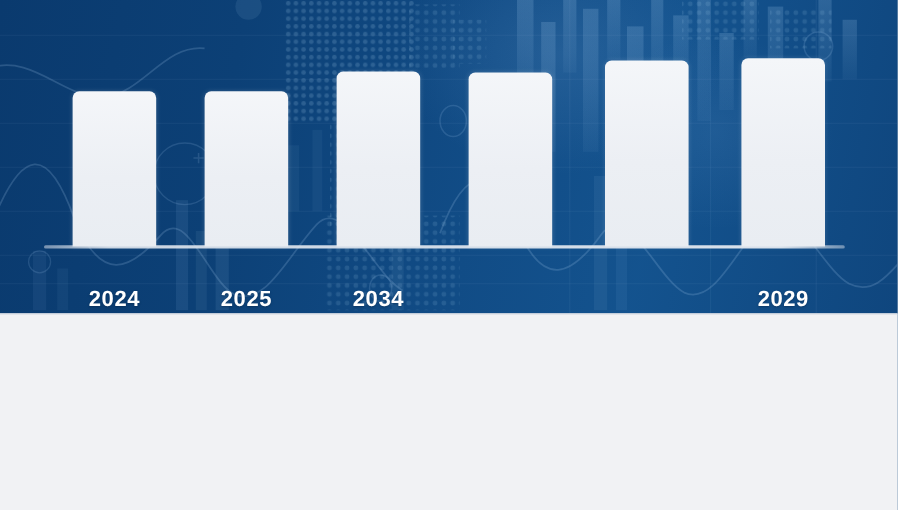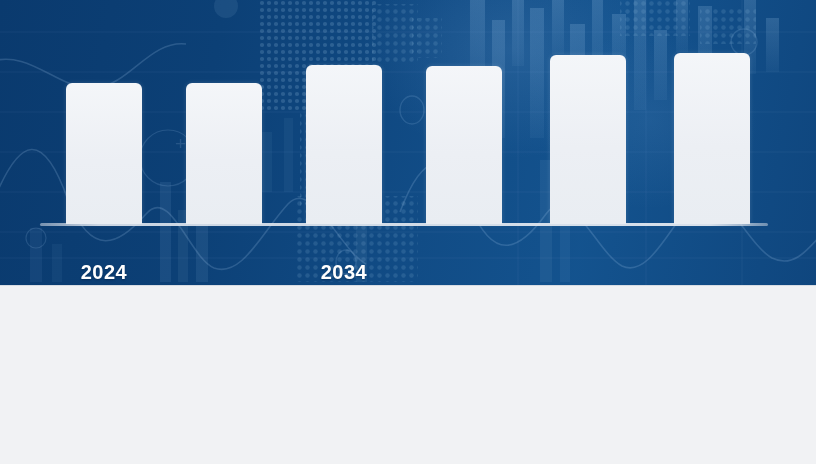--- a/index.html
+++ b/index.html
@@ -167,21 +167,23 @@
       <div class="axis-line"></div>
 
       <div class="bar" style="left:66px;  top:83px; width:76px; height:141px;"></div>
       <div class="bar" style="left:186px; top:83px; width:76px; height:141px;"></div>
       <div class="bar" style="left:306px; top:65px; width:76px; height:159px;"></div>
       <div class="bar" style="left:426px; top:66px; width:76px; height:158px;"></div>
       <div class="bar" style="left:550px; top:55px; width:76px; height:169px;"></div>
       <div class="bar" style="left:674px; top:53px; width:76px; height:171px;"></div>
 
       <div class="bar-label" style="left:66px;  width:76px;">2024</div>
+      <div class="bar-label" style="left:186px; width:76px;">2025</div>
       <div class="bar-label" style="left:306px; width:76px;">2034</div>
+      <div class="bar-label" style="left:674px; width:76px;">2029</div>
     </div>
   </div>
 
   <div class="stats-panel">
 
     
     
 
     
     

